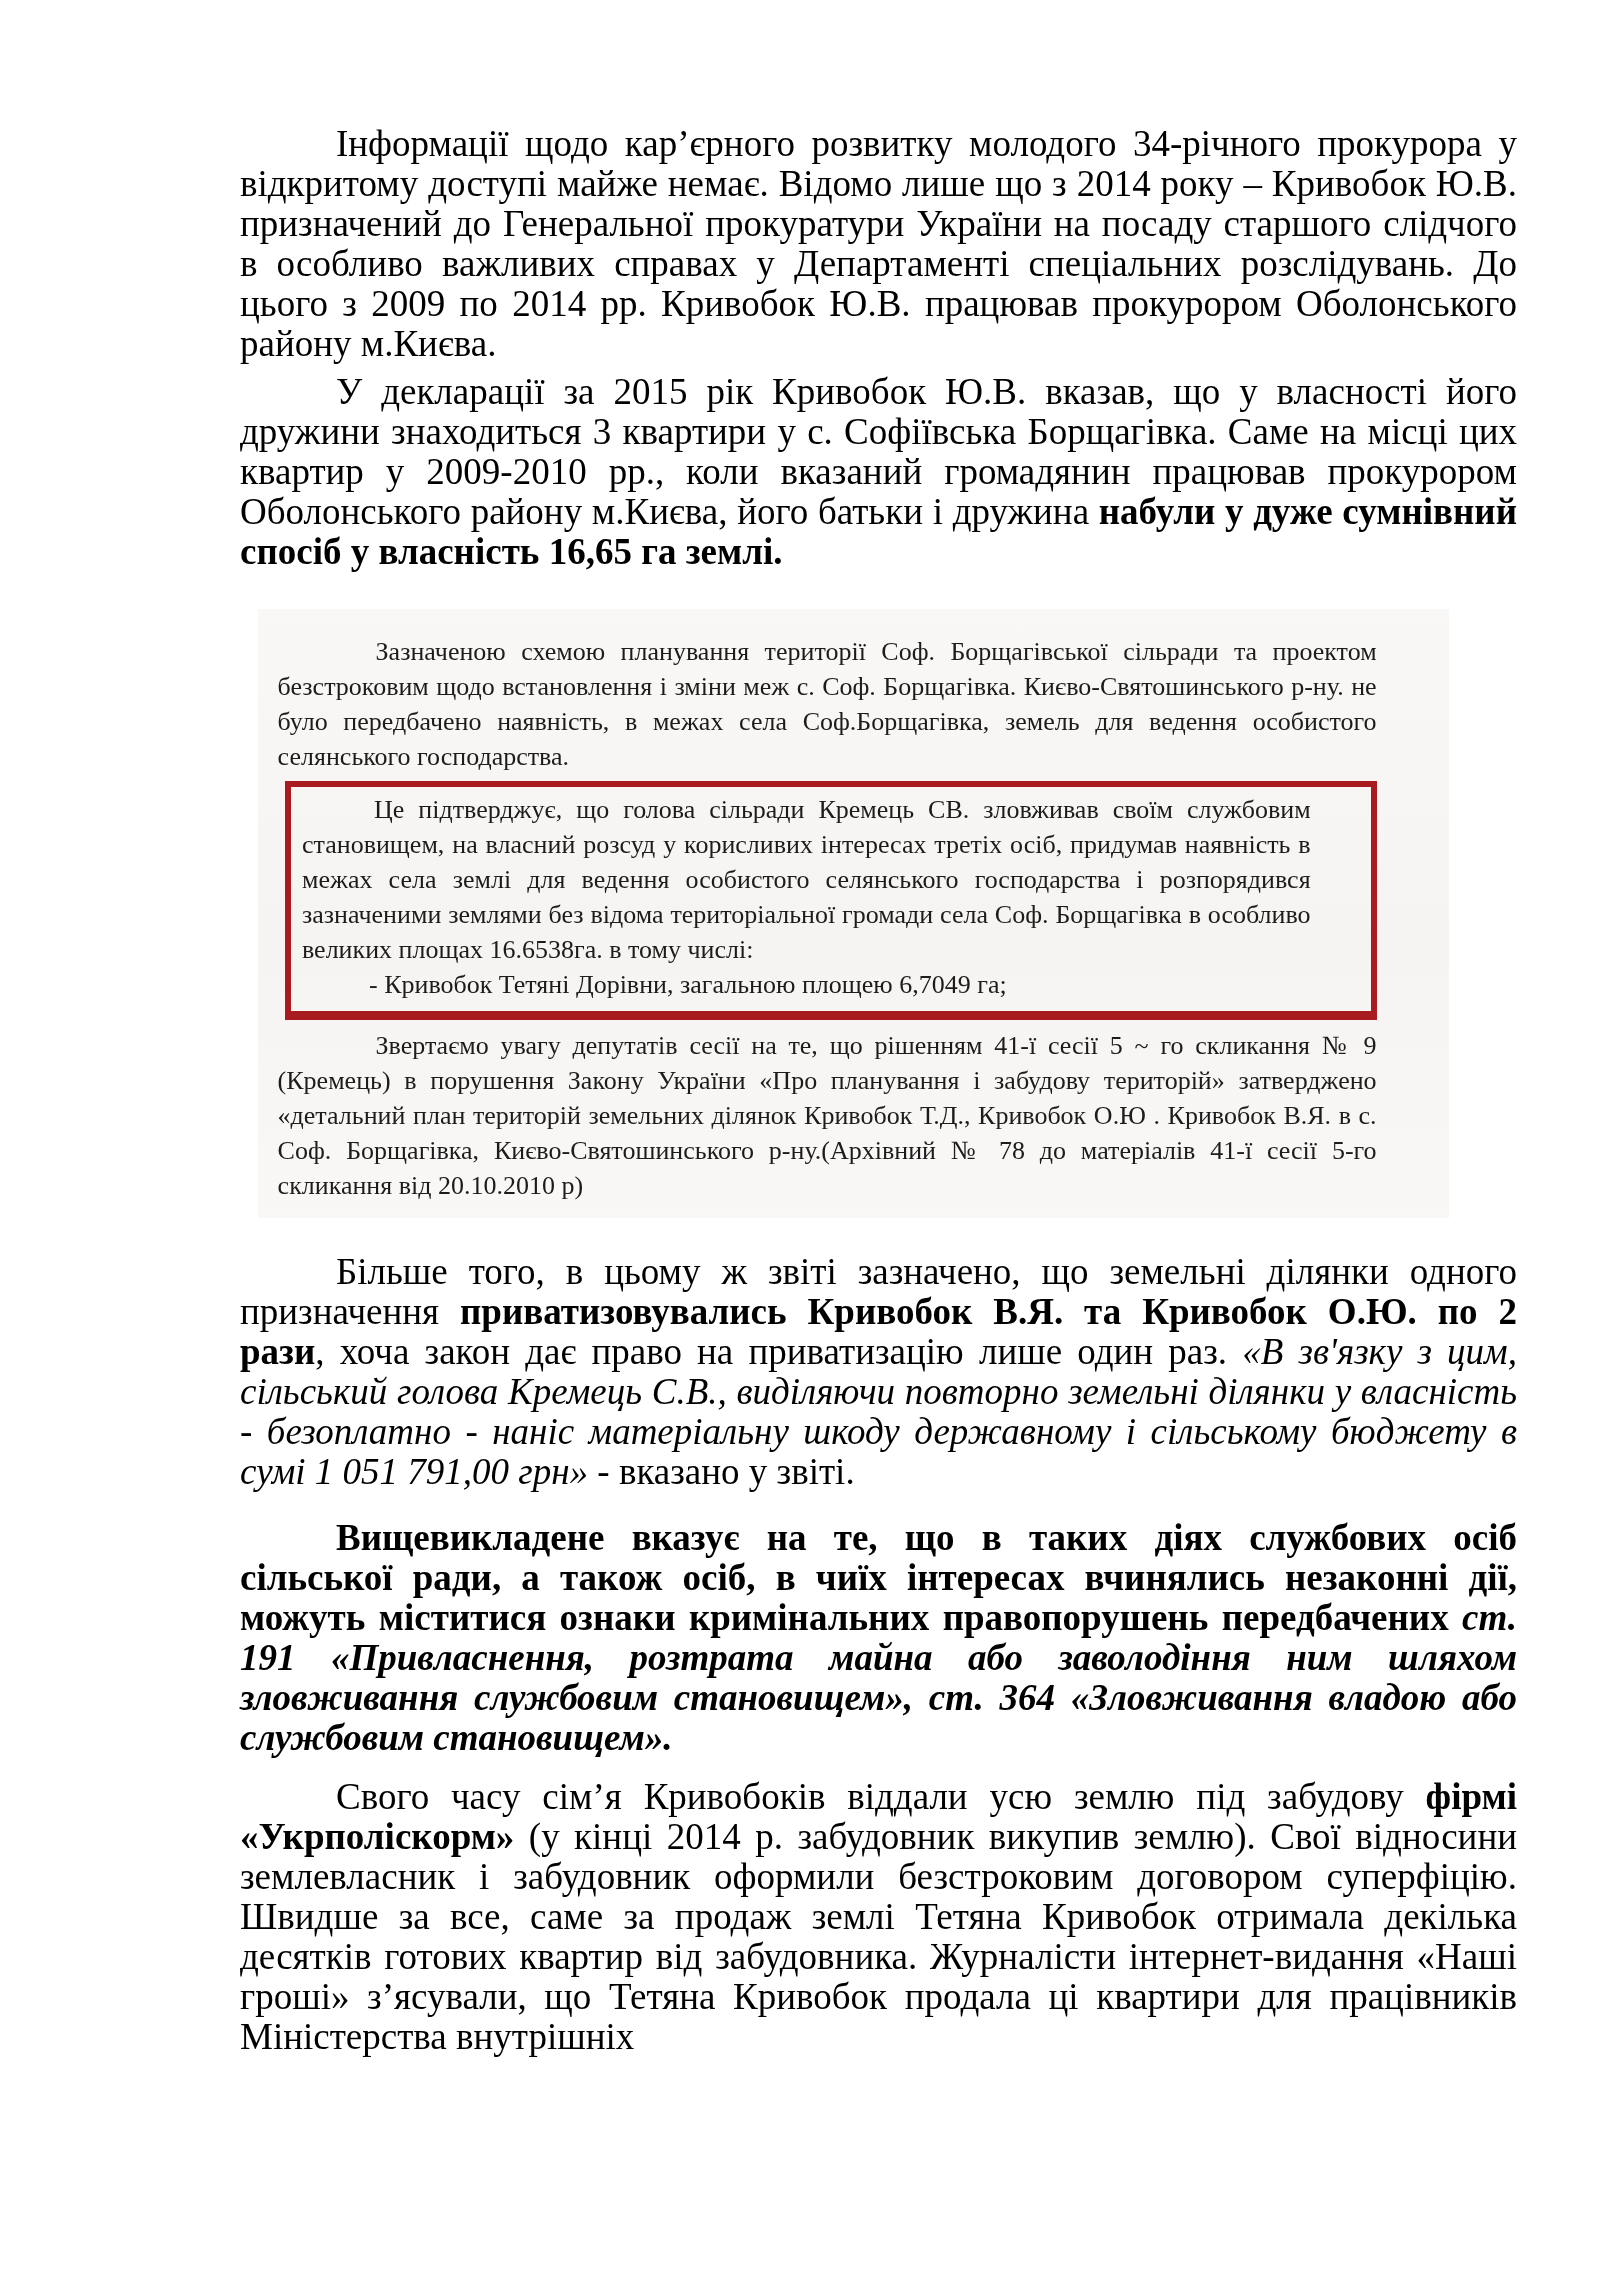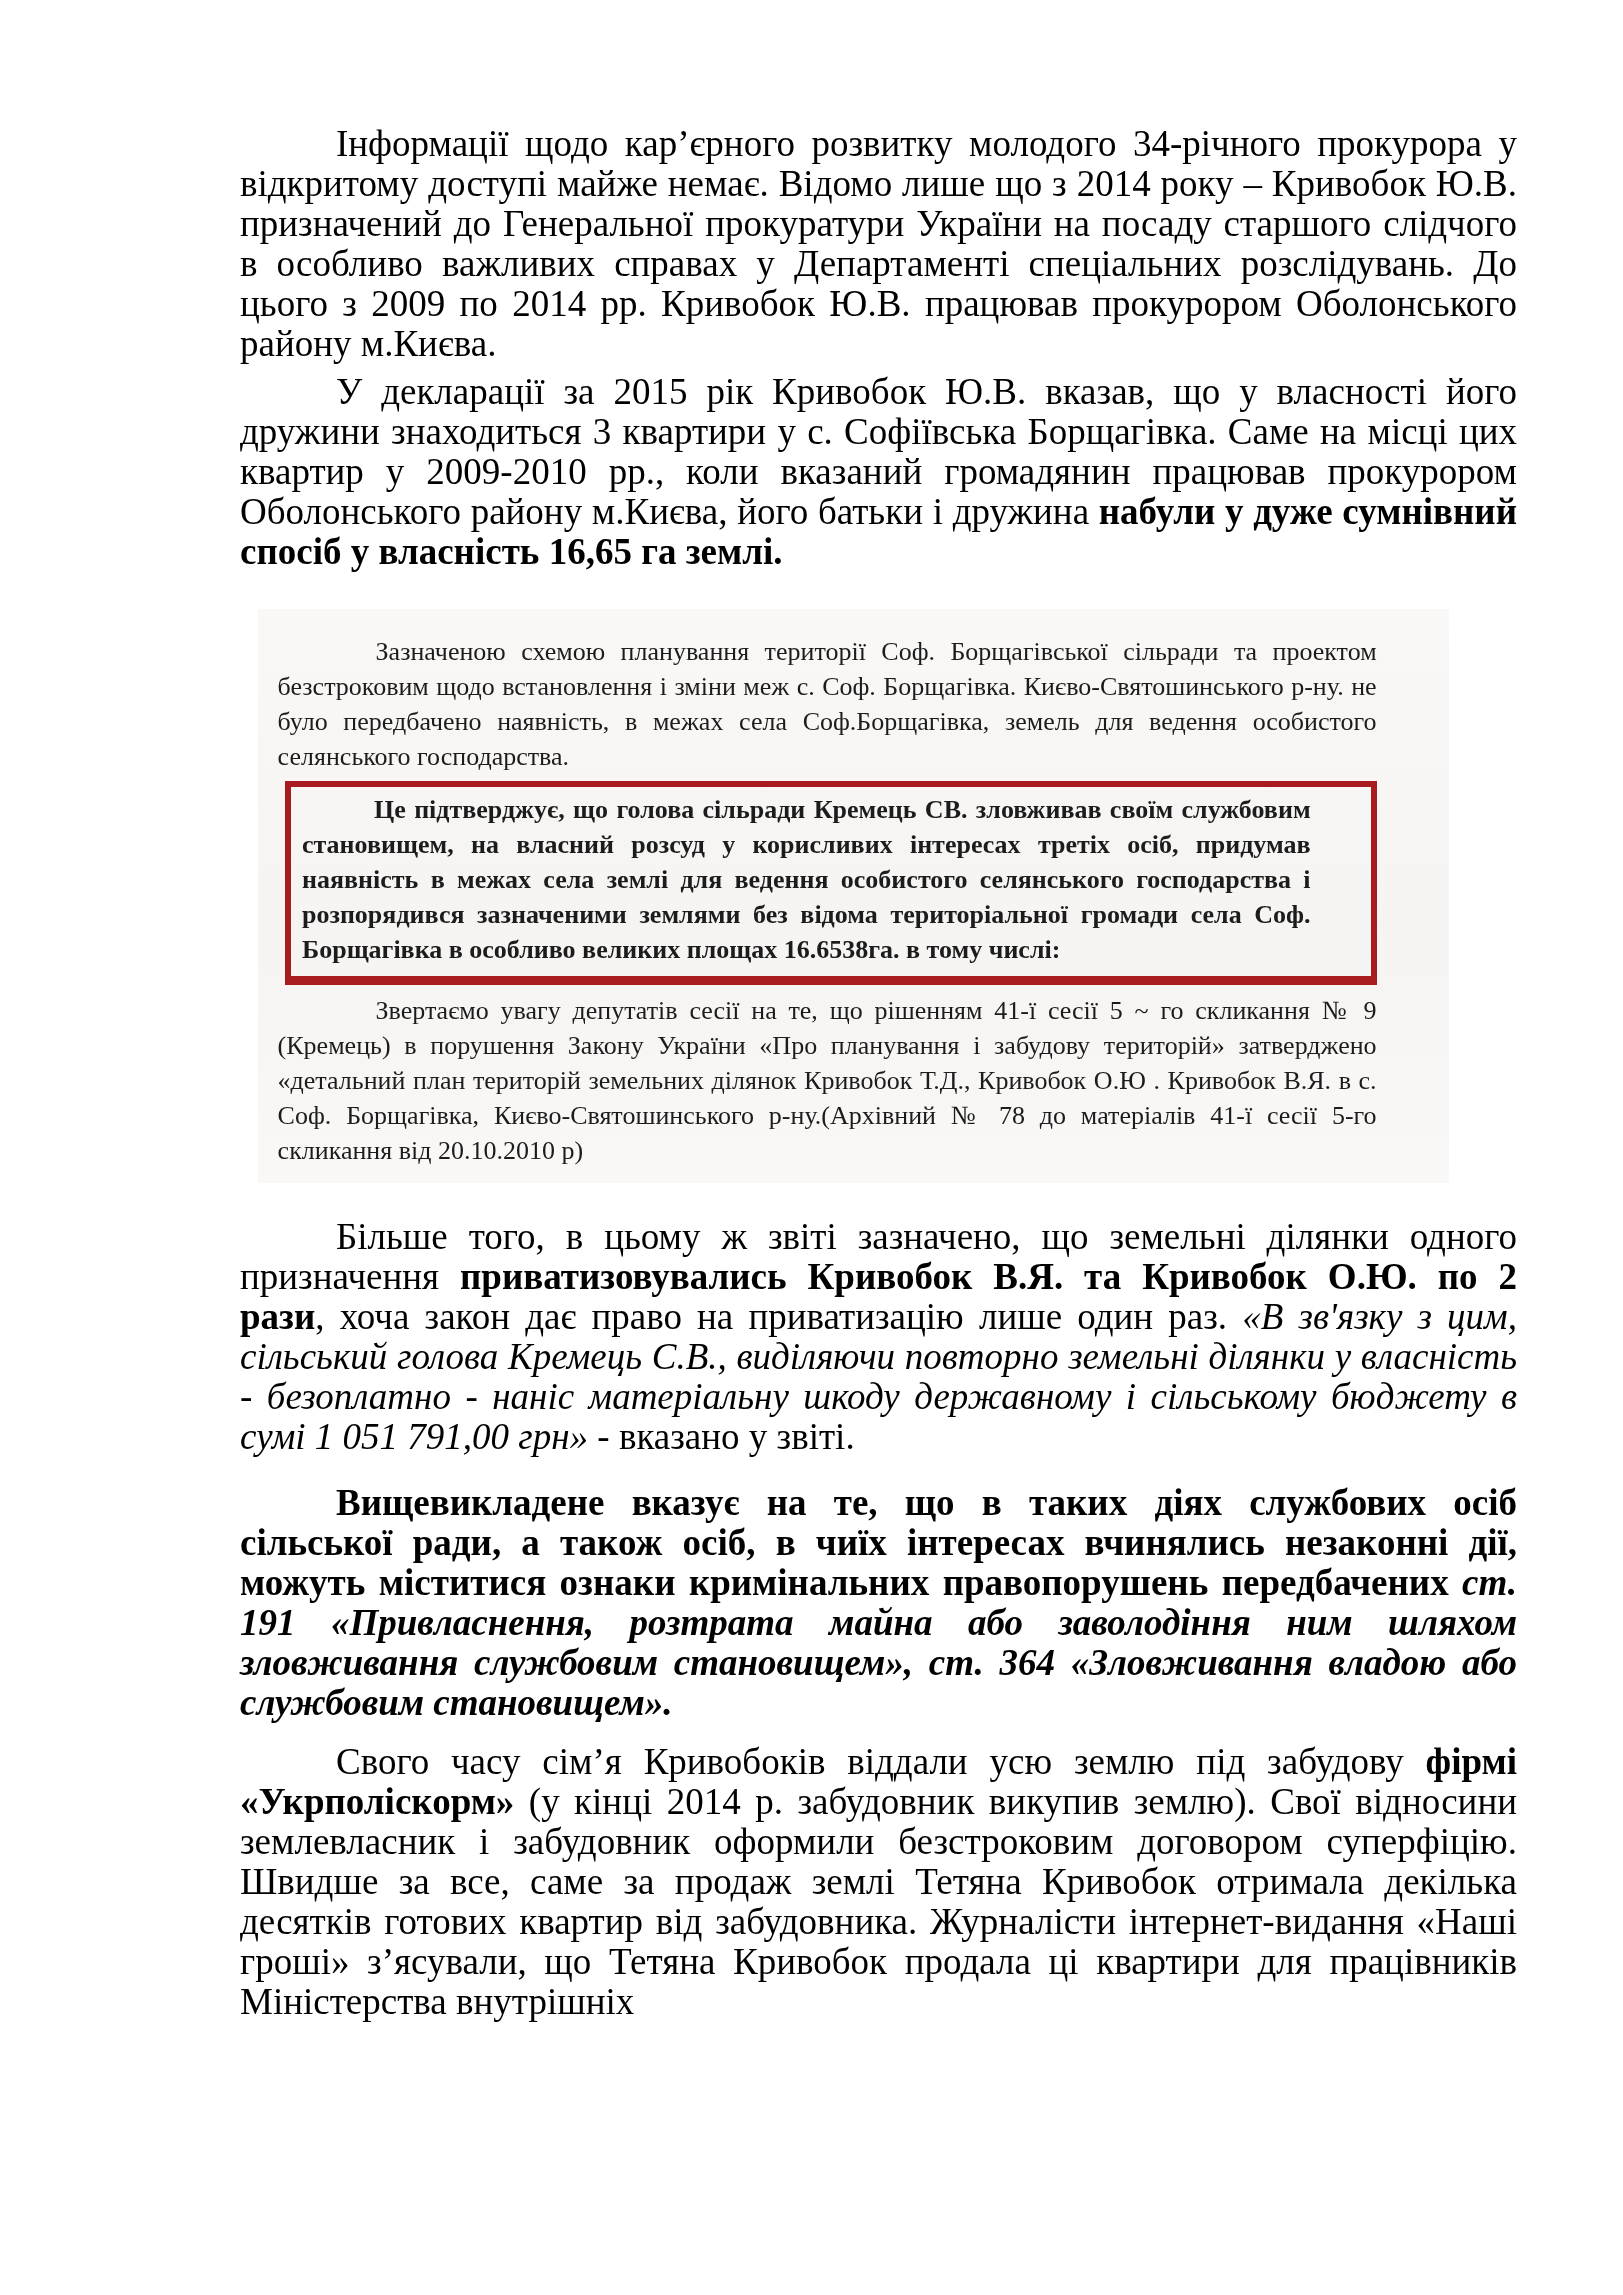--- a/index.html
+++ b/index.html
@@ -43,21 +43,21 @@
   }
   .qpar { margin: 0; text-indent: 98px; }
   .redbox {
     border-style: solid;
     border-color: #a81c1f;
     border-width: 6.5px 6.5px 9.8px 6.5px;
     margin: 6.5px 0 7.9px 7.9px;
     padding: 5.2px 60px 9.2px 10.5px;
     width: auto;
   }
-  .redbox .qpar { text-indent: 72px; font-weight: bold; }
+  .redbox .qpar { text-indent: 72px; }
   .qitem { margin: 0; padding-left: 0; text-indent: 67px; }
 
   .gap-before-criminal { margin-top: 26px; }
   .gap-before-ukrpol   { margin-top: 18.3px; }
 </style>
 </head>
 <body>
 
 <div class="page">
 
@@ -66,20 +66,21 @@
   <p class="par"><span>У декларації за 2015 рік Кривобок Ю.В. вказав, що у власності його дружини знаходиться 3 квартири у с. Софіївська Борщагівка. Саме на місці цих квартир у 2009-2010 рр., коли вказаний громадянин працював прокурором Оболонського району м.Києва, його батьки і дружина </span><span class="b">набули у дуже сумнівний спосіб у власність 16,65 га землі.</span></p>
 
 
   <div class="scan">
     <div class="qtext">
 
       <p class="qpar"><span>Зазначеною схемою планування території Соф. Борщагівської сільради та проектом безстроковим щодо встановлення і зміни меж с. Соф. Борщагівка. Києво-Святошинського р-ну. не було передбачено наявність, в межах села Соф.Борщагівка, земель для ведення особистого селянського господарства.</span></p>
 
       <div class="redbox" style="border-color: rgb(168, 28, 31);">
         <p class="qpar"><span>Це підтверджує, що голова сільради Кремець СВ. зловживав своїм службовим становищем, на власний розсуд у корисливих інтересах третіх осіб, придумав наявність в межах села землі для ведення особистого селянського господарства і розпорядився зазначеними землями без відома територіальної громади села Соф. Борщагівка в особливо великих площах 16.6538га. в тому числі:</span></p>
+        <p class="qitem">- Кривобок Тетяні Дорівни, загальною площею 6,7049 га;</p>
       </div>
 
       <p class="qpar"><span>Звертаємо увагу депутатів сесії на те, що рішенням 41-ї сесії 5 ~ го скликання № 9 (Кремець) в порушення Закону України «Про планування і забудову територій» затверджено «детальний план територій земельних ділянок Кривобок Т.Д., Кривобок О.Ю . Кривобок В.Я. в с. Соф. Борщагівка, Києво-Святошинського р-ну.(Архівний № 78 до матеріалів 41-ї сесії 5-го скликання від 20.10.2010 р)</span></p>
 
     </div>
   </div>
 
   <p class="par"><span>Більше того, в цьому ж звіті зазначено, що земельні ділянки одного призначення </span><span class="b">приватизовувались Кривобок В.Я. та Кривобок О.Ю. по 2 рази</span><span>, хоча закон дає право на приватизацію лише один раз. </span><span class="i">«В зв'язку з цим, сільський голова Кремець С.В., виділяючи повторно земельні ділянки у власність - безоплатно - наніс матеріальну шкоду державному і сільському бюджету в сумі 1 051 791,00 грн»</span><span> -  вказано у звіті.</span></p>
 
   <p class="par gap-before-criminal"><span class="b">Вищевикладене вказує на те, що в таких діях службових  осіб сільської ради, а також осіб, в чиїх інтересах вчинялись незаконні дії, можуть міститися ознаки кримінальних правопорушень передбачених </span><span class="bi">ст. 191 «Привласнення, розтрата майна або заволодіння ним шляхом зловживання службовим становищем», ст. 364 «Зловживання владою або службовим становищем».</span></p>

